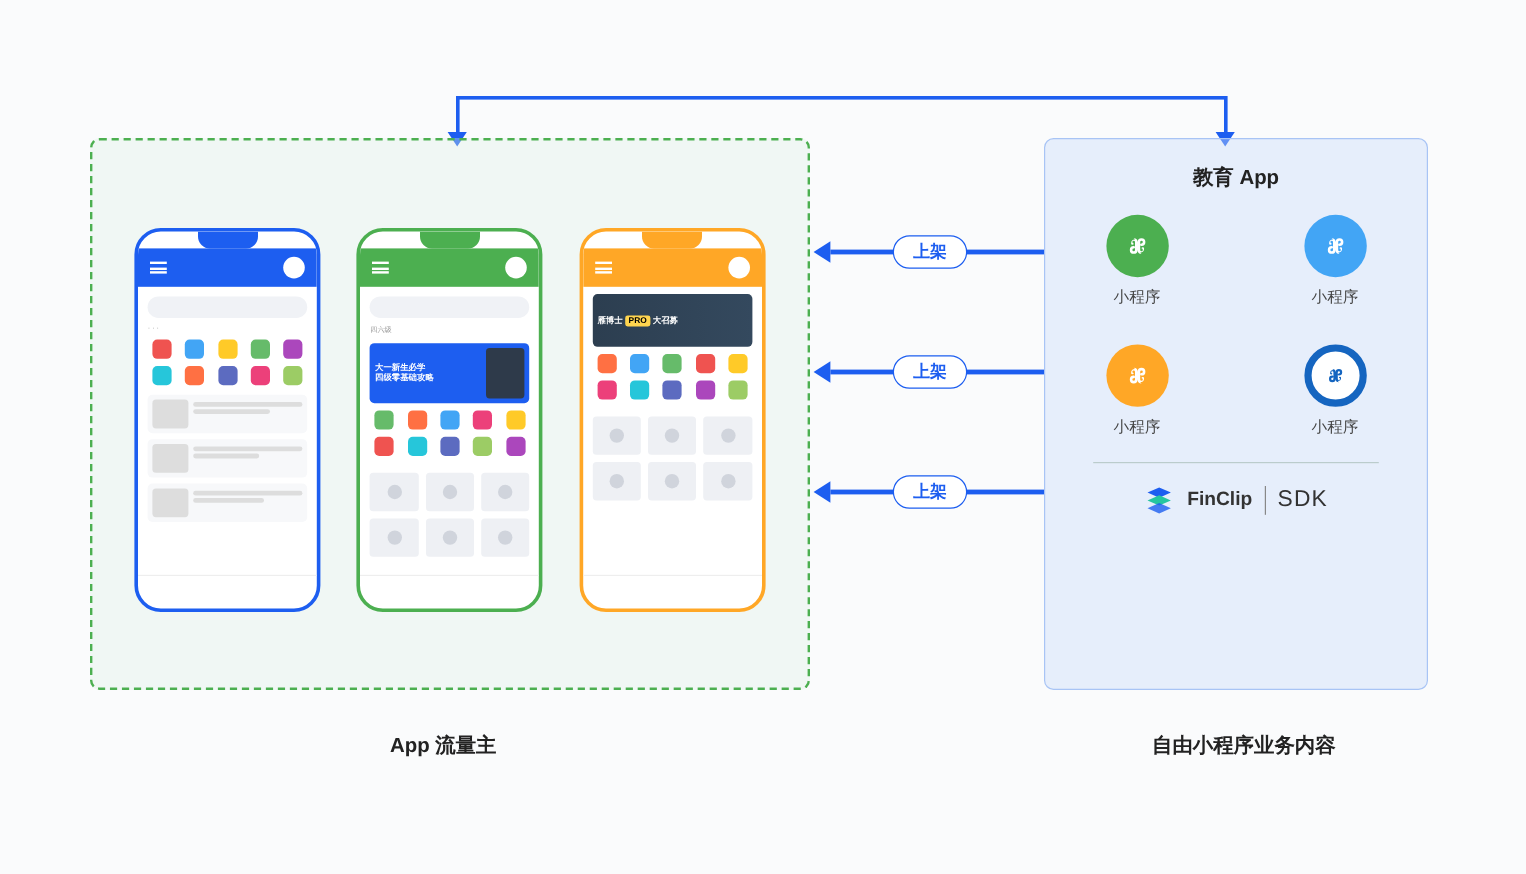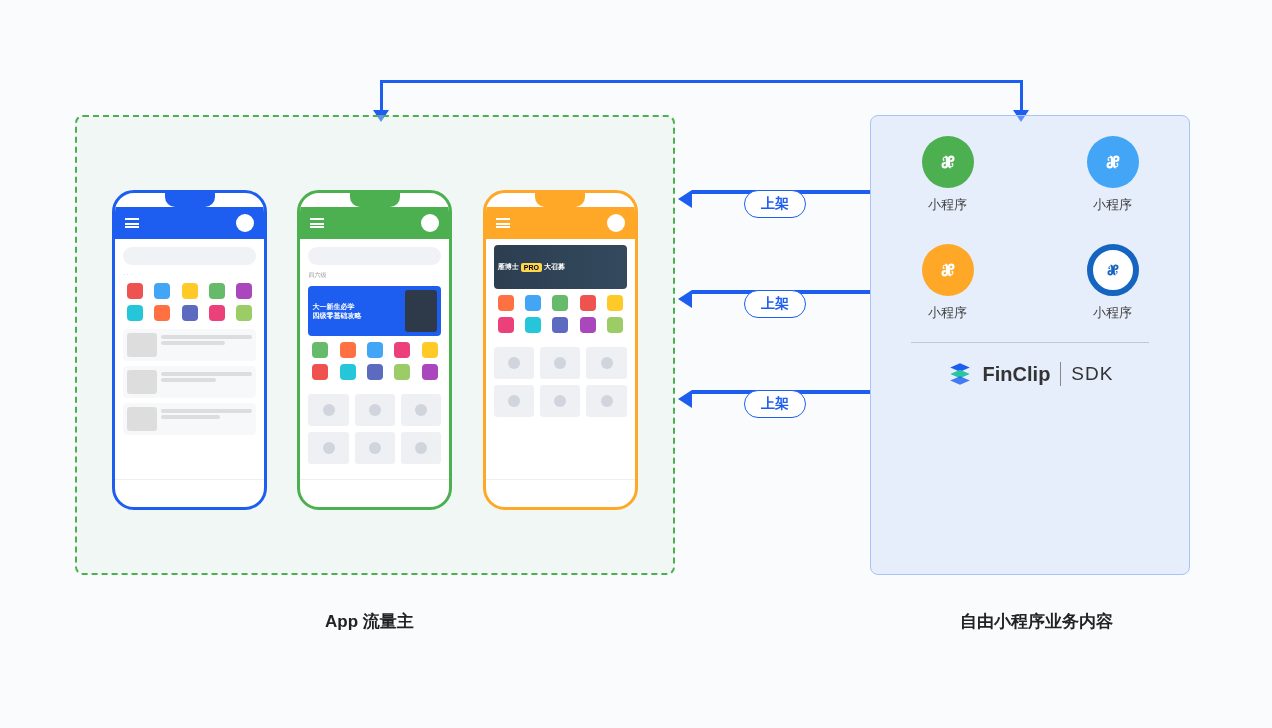--- a/index.html
+++ b/index.html
@@ -33,26 +33,26 @@
 .mini-circle.green { background: #4caf50; }
 .mini-circle.lblue { background: #42a5f5; }
 .mini-circle.orange { background: #ffa726; }
 .mini-circle.ring { background: #fff; border: 6px solid #1565c0; }
 .mini-circle.ring svg path { fill: #1565c0; }
 .mini-label { font-size: 13px; color: #444; }
 
 .divider { height: 1px; background: #bcc; margin: 12px 20px 18px; }
 .sdk-row { display: flex; align-items: center; justify-content: center; gap: 10px; }
 .sdk-logo { width: 26px; height: 26px; }
-.sdk-name { font-size: 20px; font-weight: 600; color: #333; }
+.sdk-name { font-size: 16px; font-weight: 600; color: #333; }
 .sdk-sep { width: 1px; height: 24px; background: #888; }
 .sdk-text { font-size: 19px; font-weight: 500; color: #333; letter-spacing: 1px; }
 
 
-.arrow-group { position: absolute; left: 680px; width: 190px; height: 40px; display: flex; }
+.arrow-group { position: absolute; left: 680px; width: 190px; height: 40px; display: flex; align-items: center; }
 .arrow-line { height: 4px; background: #1d5ef0; flex: 1; }
 .arrow-head { width: 0; height: 0; border-top: 9px solid transparent; border-bottom: 9px solid transparent; border-right: 14px solid #1d5ef0; margin-left: -2px; }
 .arrow-badge { position: absolute; left: 50%; transform: translateX(-50%); background: #fff; border: 1px solid #1d5ef0; border-radius: 16px; padding: 4px 16px; font-size: 14px; font-weight: 600; color: #1d5ef0; }
 
 
 .phone { width: 155px; height: 320px; border-radius: 22px; background: #fff; position: relative; overflow: hidden; }
 .phone.blue { border: 3px solid #1d5ef0; }
 .phone.green { border: 3px solid #4caf50; }
 .phone.orange { border: 3px solid #ffa726; }
 .notch { position: absolute; top: 0; left: 50%; transform: translateX(-50%); width: 50px; height: 14px; border-radius: 0 0 10px 10px; }
@@ -251,20 +251,21 @@
     <div class="arrow-line"></div>
     <div class="arrow-badge">上架</div>
   </div>
   <div class="arrow-group" style="top:390px">
     <div class="arrow-head"></div>
     <div class="arrow-line"></div>
     <div class="arrow-badge">上架</div>
   </div>
 
   <div class="right-panel">
+    <div class="right-title">教育 App</div>
     <div class="minis">
       <div class="mini-item">
         <div class="mini-circle green">
           <svg width="26" height="26" viewBox="0 0 24 24">
               <path fill="#fff" d="M9 6a3 3 0 013 3v6a3 3 0 11-3-3 1 1 0 010 2 1 1 0 101 1V9a1 1 0 10-1 1 1 1 0 01-2 0 3 3 0 013-3zm6 12a3 3 0 01-3-3V9a3 3 0 113 3 1 1 0 010-2 1 1 0 10-1-1v6a1 1 0 101-1 1 1 0 012 0 3 3 0 01-3 3z"></path>
             </svg>
         </div>
         <div class="mini-label">小程序</div>
       </div>
       <div class="mini-item">

